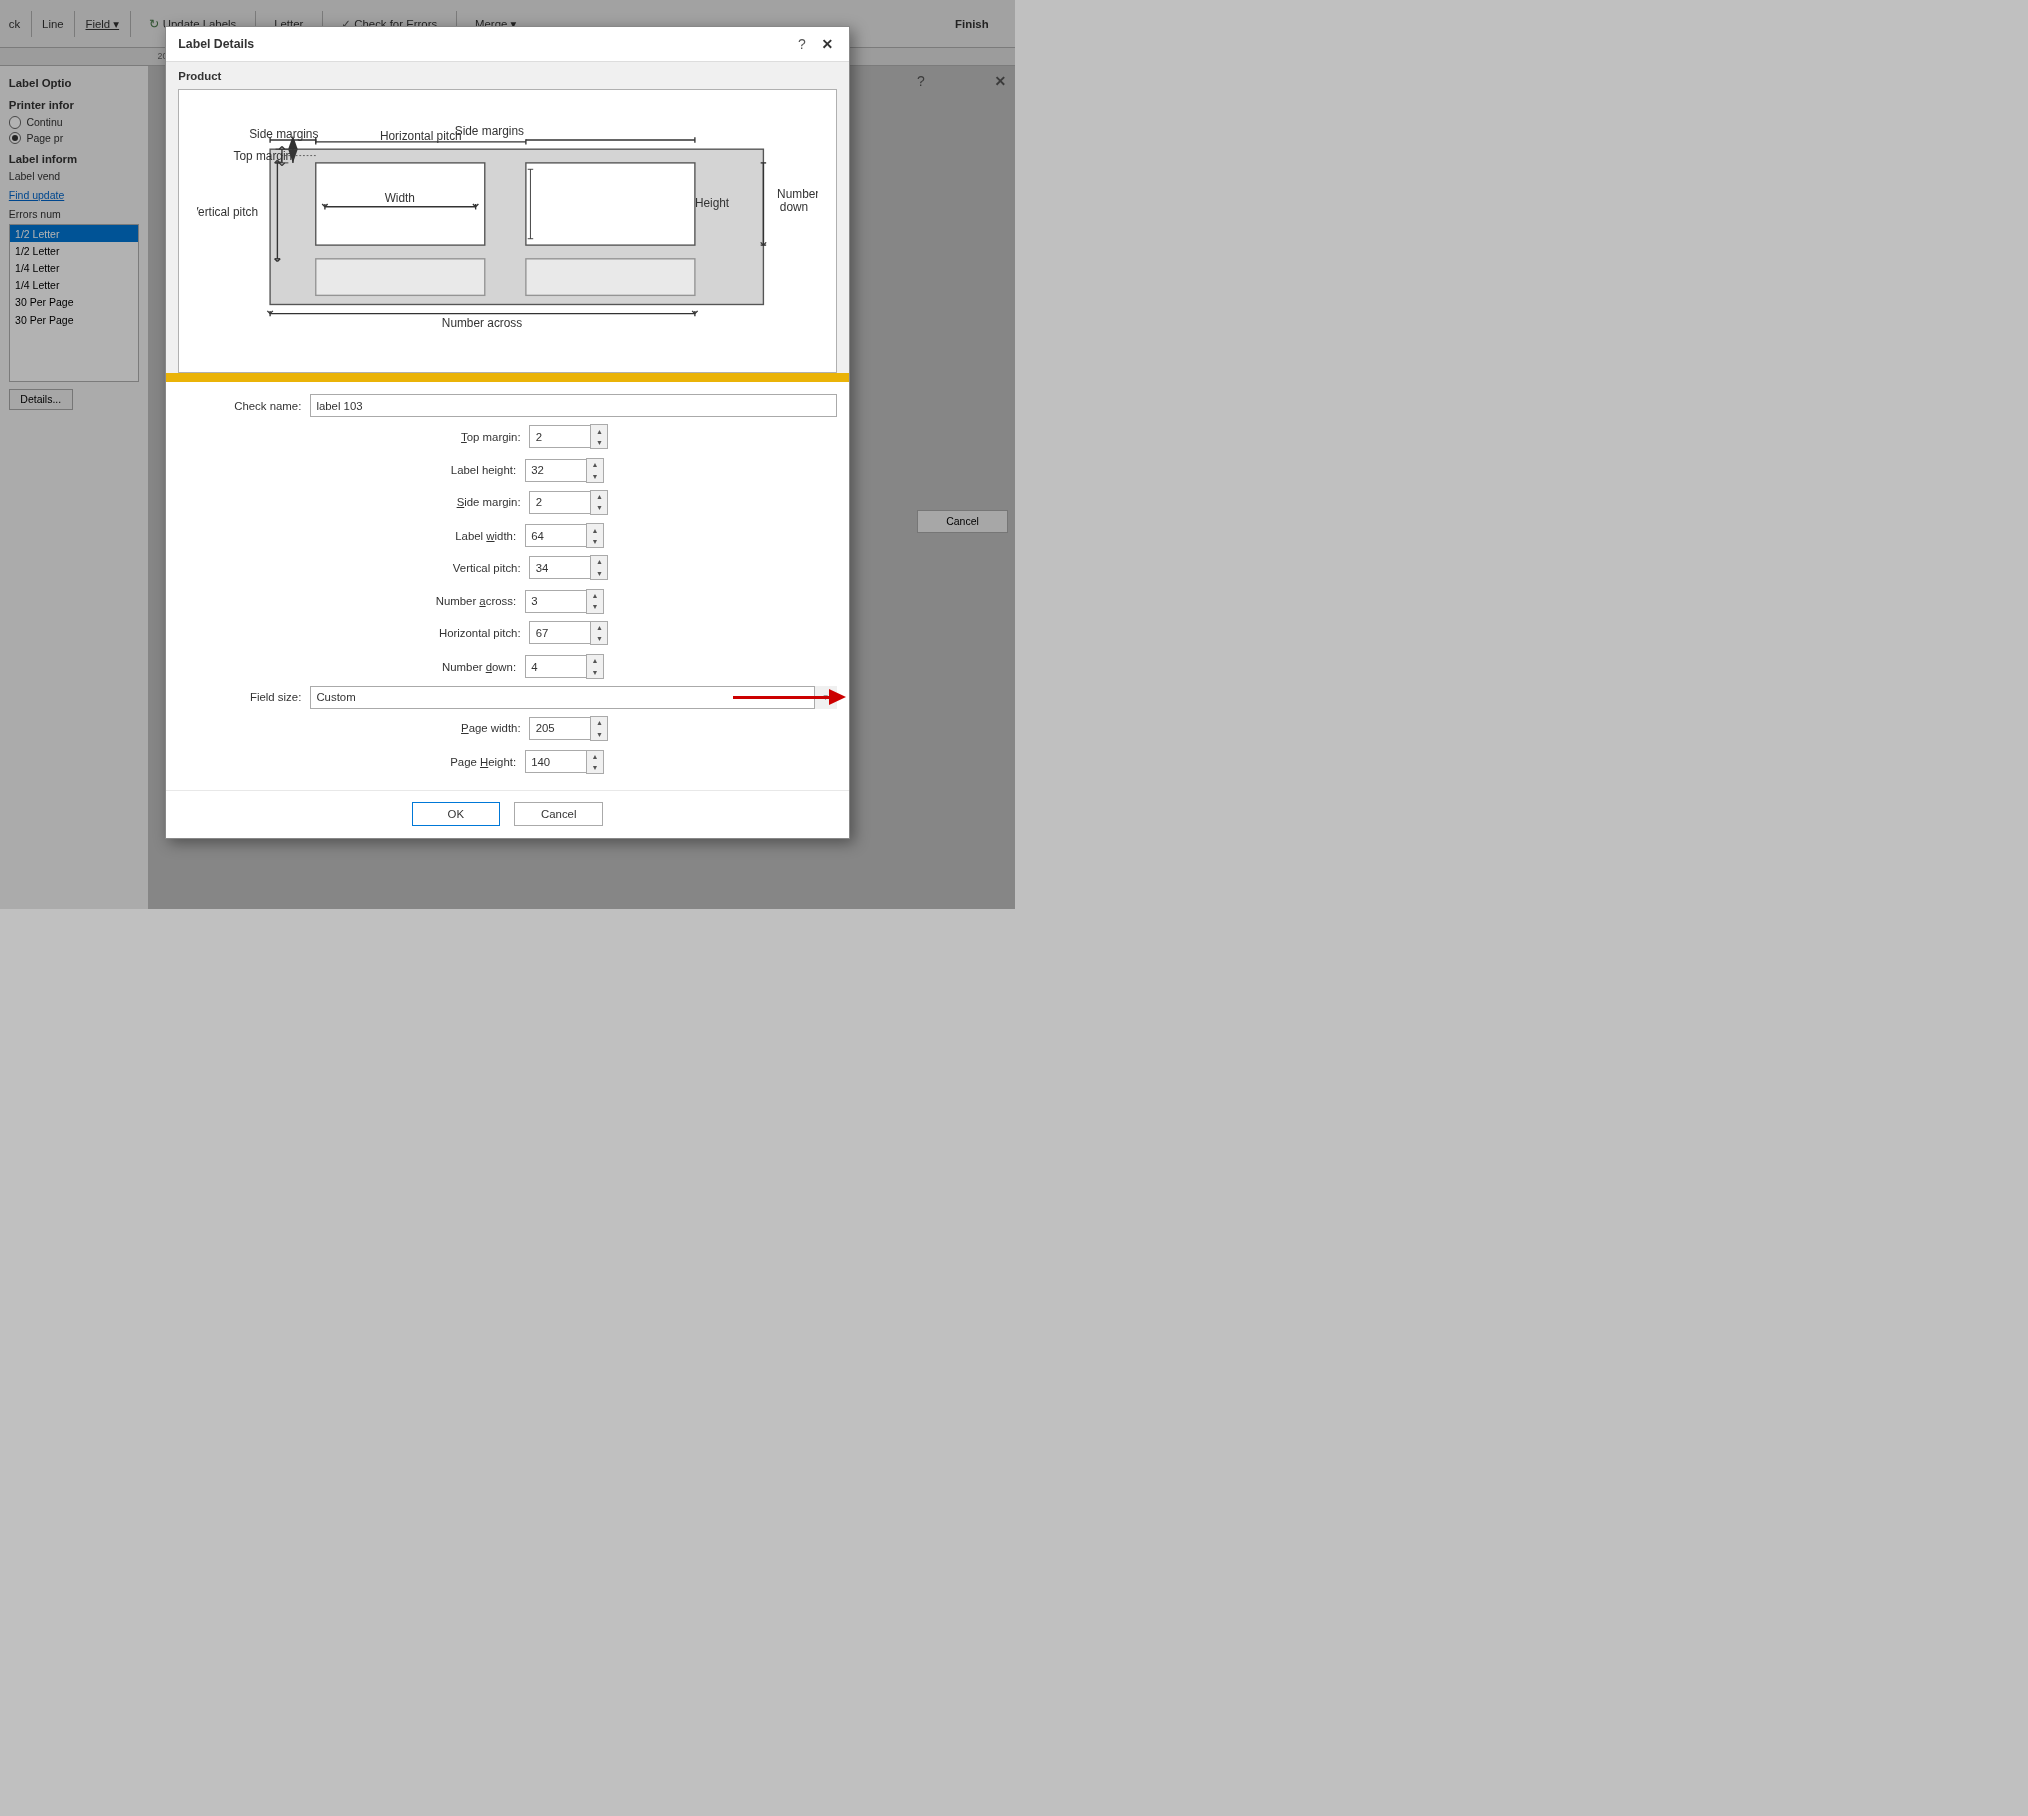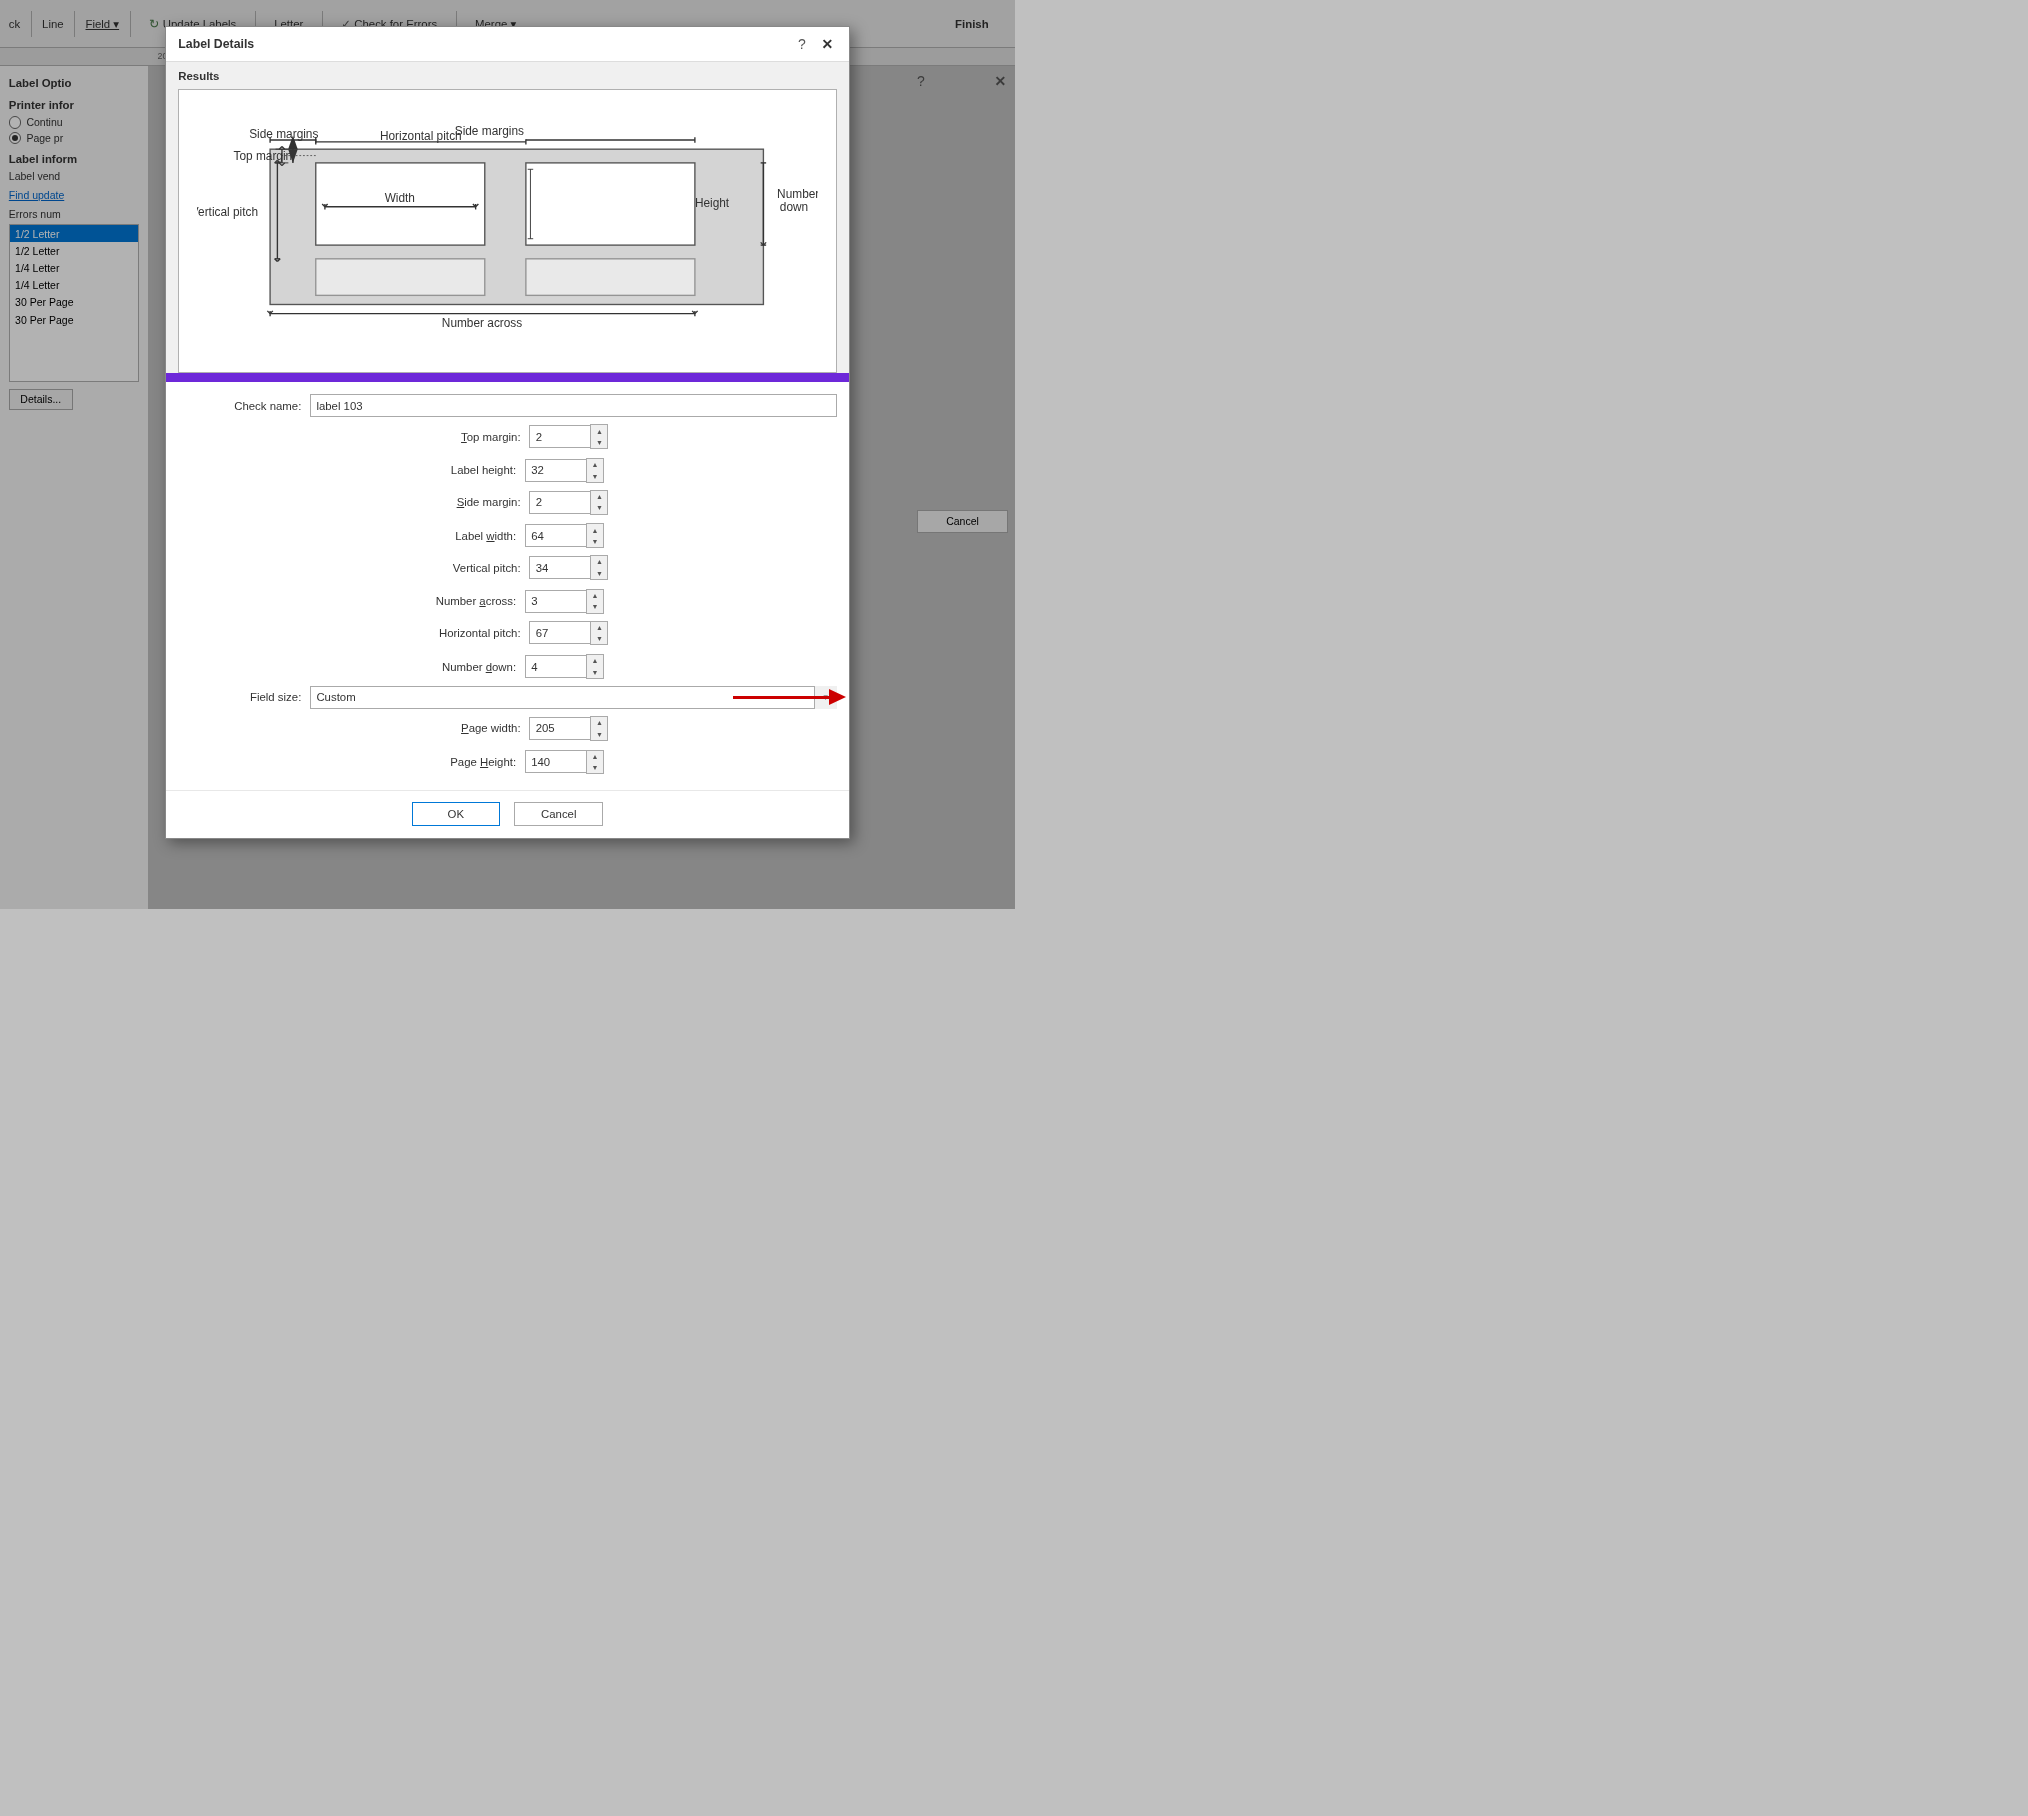--- a/index.html
+++ b/index.html
@@ -152,21 +152,21 @@
       top: 0; left: 0; right: 0; bottom: 0;
       background: rgba(0,0,0,0.3);
       display: flex;
       align-items: flex-start;
       justify-content: center;
       padding-top: 26px;
     }
 
     
     .dialog {
-      background: #6d28d9;
+      background: #eab308;
       border: 0.9px solid #888;
       box-shadow: 3.5px 3.5px 14px rgba(0,0,0,0.4);
       width: 685px;
       position: relative;
     }
     .dialog-titlebar {
       background: white;
       border-bottom: 0.9px solid #ddd;
       padding: 8.8px 12.3px;
       display: flex;
@@ -447,21 +447,21 @@
 
     <div class="dialog-titlebar">
       <span class="dialog-title">Label Details</span>
       <div class="dialog-titlebar-controls">
         <button class="dialog-help-btn">?</button>
         <button class="dialog-close-btn">✕</button>
       </div>
     </div>
 
     <div class="dialog-preview-section">
-      <div class="preview-label">Results</div>
+      <div class="preview-label">Product</div>
       <div class="preview-diagram">
         <svg class="preview-svg" viewBox="0 0 680 220" xmlns="http://www.w3.org/2000/svg" style="font-size:13px">
 
           <rect x="80" y="20" width="540" height="170" fill="#d4d4d4" stroke="#555" stroke-width="1.5"></rect>
 
           <rect x="130" y="35" width="185" height="90" fill="white" stroke="#555" stroke-width="1.5"></rect>
           <rect x="360" y="35" width="185" height="90" fill="white" stroke="#555" stroke-width="1.5"></rect>
           <rect x="130" y="140" width="185" height="40" fill="white" stroke="#555" stroke-width="1.5" opacity="0.5"></rect>
           <rect x="360" y="140" width="185" height="40" fill="white" stroke="#555" stroke-width="1.5" opacity="0.5"></rect>
 

